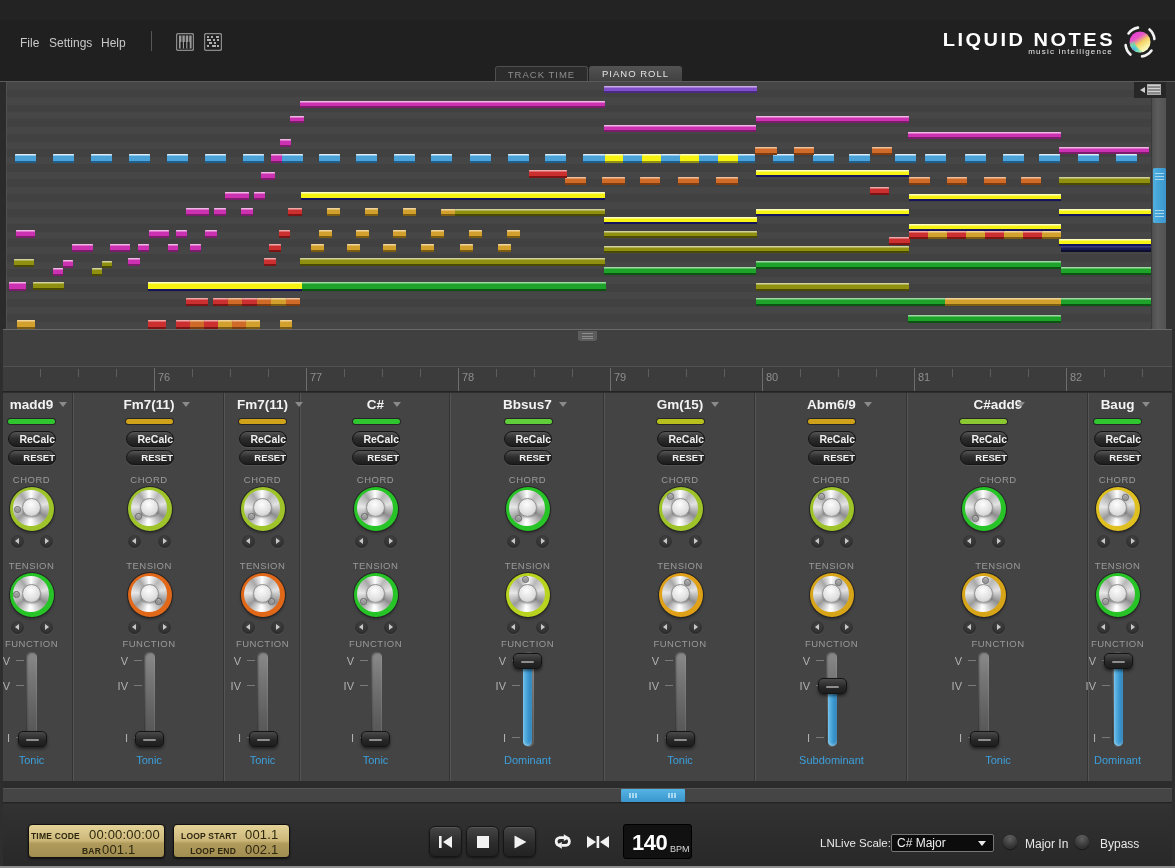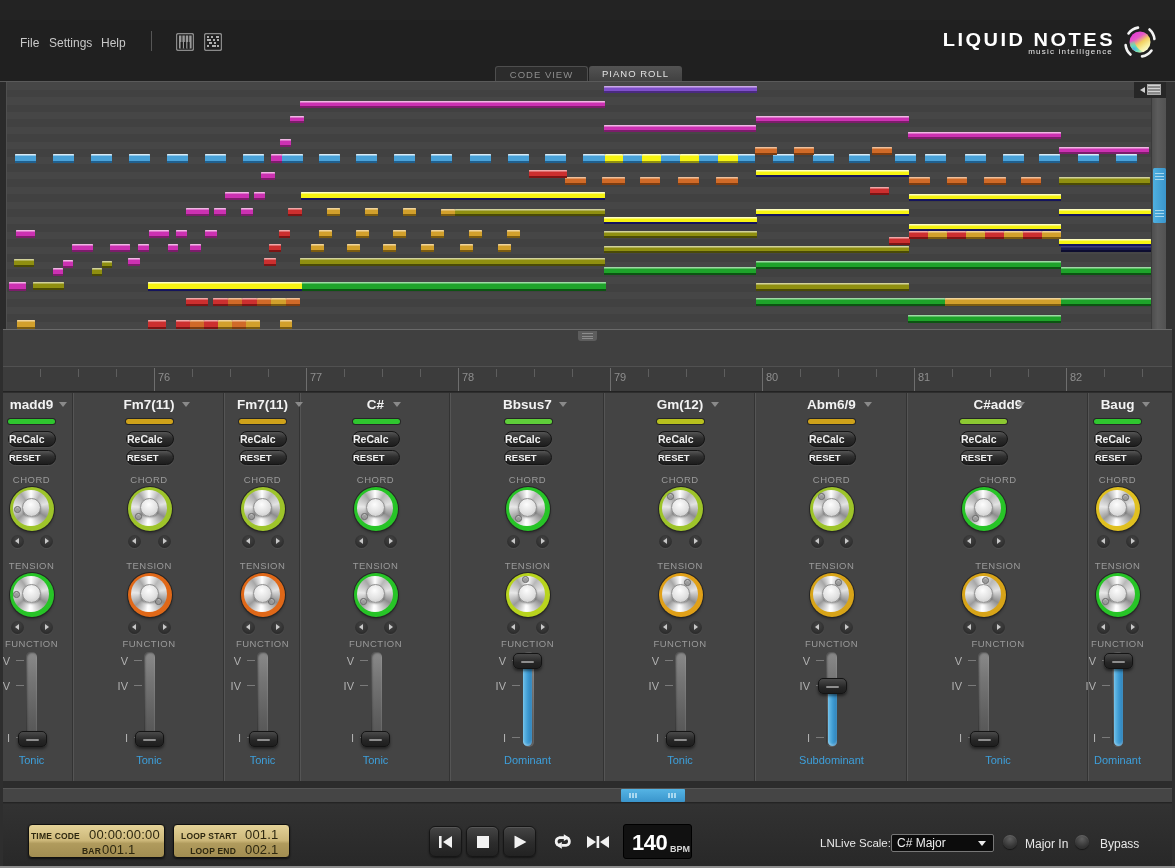--- a/index.html
+++ b/index.html
@@ -41,21 +41,21 @@
 .rollbtn:after{content:"";position:absolute;left:13px;top:2px;width:12px;height:9px;background:repeating-linear-gradient(#d2d2d2 0 1.5px,#8a8a8a 1.5px 3px);border:1px solid #aaa}
 .underroll{position:absolute;left:0;top:329px;width:1175px;height:38px;background:#404040;border-top:1px solid #6a6a6a}
 .htab{position:absolute;left:578px;top:1px;width:19px;height:10px;background:#5d5d5d;border-radius:0 0 3px 3px}
 .htab i{position:absolute;left:4px;width:11px;height:1px;background:#8c8c8c}
 .ruler{position:absolute;left:0;top:367px;width:1175px;height:25px;background:#3c3c3c;border-top:1px solid #515151;margin-top:-1px}
 .strips{position:absolute;left:0;top:392px;width:1175px;height:389px;background:#444444;overflow:hidden;border-top:1px solid #2e2e2e}
 .strip{position:absolute;top:0;height:389px;border-right:1px solid #555;box-shadow:inset -1px 0 0 #333}
 .sname{position:absolute;left:0;right:0;top:4px;text-align:center;font-size:13.5px;font-weight:bold;color:#f2f2f2}
 .sname .tri{position:absolute;top:5px;width:0;height:0;border-left:4.5px solid transparent;border-right:4.5px solid transparent;border-top:5px solid #8a8a8a}
 .sbar{position:absolute;top:26px;width:47px;height:5px;border-radius:2.5px;box-shadow:0 0 0 1px #262626}
-.btn{position:absolute;width:48px;text-align:left;color:#f0f0f0;background:linear-gradient(#555 0,#2e2e2e 45%,#1d1d1d);border:1px solid #141414;border-radius:8px;box-shadow:0 1px 1px rgba(255,255,255,0.08)}
+.btn{position:absolute;width:48px;text-align:right;color:#f0f0f0;background:linear-gradient(#555 0,#2e2e2e 45%,#1d1d1d);border:1px solid #141414;border-radius:8px;box-shadow:0 1px 1px rgba(255,255,255,0.08)}
 .btn.rc{top:38px;height:16px;font-size:10.5px;font-weight:bold;line-height:15px}
 .btn.rs{top:57px;height:15px;font-size:9.5px;font-weight:bold;line-height:14px}
 .lab{position:absolute;left:0;right:0;text-align:center;font-size:9.5px;color:#9a9a9a;letter-spacing:0.5px}
 .knob{position:absolute;border-radius:50%;box-shadow:0 0 0 1px #262626, 0 2px 3px rgba(0,0,0,0.4)}
 .kface{position:relative;border-radius:50%;background:conic-gradient(from 0deg,#ffffff 0deg,#b8b8b8 35deg,#e2e2e2 75deg,#8e8e8e 120deg,#f8f8f8 175deg,#ffffff 185deg,#9a9a9a 230deg,#e8e8e8 275deg,#a8a8a8 325deg,#ffffff 360deg)}
 .khub{position:absolute;left:50%;top:50%;width:19px;height:19px;margin:-10px 0 0 -9.5px;border-radius:50%;background:radial-gradient(circle at 45% 32%,#fdfdfd,#e2e2e2 55%,#c2c2c2);border:1px solid #909090;box-shadow:0 1px 2px rgba(0,0,0,0.3)}
 .kdot{position:absolute;width:6.5px;height:6.5px;border-radius:50%;background:#9a9a9a;border:1px solid #6e6e6e;box-shadow:inset 0 1px 1px rgba(255,255,255,0.4)}
 .arr{position:absolute;width:13px;height:13px;border-radius:50%;background:radial-gradient(circle at 50% 35%,#454545,#232323);box-shadow:0 1px 1px rgba(255,255,255,0.06)}
 .arr:after{content:"";position:absolute;top:3px;width:0;height:0;border-top:3.5px solid transparent;border-bottom:3.5px solid transparent}
 .arr.al:after{left:3.5px;border-right:4.5px solid #c8c8c8}
@@ -72,21 +72,21 @@
 .hs2 .th{position:absolute;left:621px;top:8px;width:64px;height:13px;background:linear-gradient(#55b4e4,#3a95cc);border-radius:1px}
 .hs2 .g{position:absolute;top:4px;width:1.5px;height:5px;background:#a8d8f0}
 .bottom{position:absolute;left:0;top:804px;width:1175px;height:64px;background:linear-gradient(#323232,#282828)}
 .gold{position:absolute;top:20px;height:34px;border-radius:4px;background:linear-gradient(#e4d298 0,#cdb87a 48%,#b09b5d 58%,#a28d51 100%);border:1px solid #101010;box-shadow:0 1px 2px rgba(0,0,0,0.6);color:#2e2810}
 .gold .gl{position:absolute;font-size:8.5px;font-weight:bold;letter-spacing:0.2px;text-align:right}
 .gold .gv{position:absolute;font-size:13px;letter-spacing:0.2px}
 .tbtn{position:absolute;top:22px;width:33px;height:31px;border-radius:6px;background:linear-gradient(#454545,#2c2c2c 55%,#222);border:1px solid #161616;box-shadow:inset 0 1px 0 rgba(255,255,255,0.1), 0 1px 2px rgba(0,0,0,0.5)}
 .tbtn svg{position:absolute;left:50%;top:50%;transform:translate(-50%,-50%)}
 .bpm{position:absolute;left:623px;top:20px;width:69px;height:35px;background:#111;border-radius:3px;border:1px solid #000}
 .bpm .num{position:absolute;left:8px;top:5px;font-size:22px;font-weight:bold;color:#fff;letter-spacing:-0.5px}
-.bpm .u{position:absolute;left:46px;top:19px;font-size:9px;font-weight:bold;color:#d8d8d8}
+.bpm .u{position:absolute;left:46px;top:19px;font-size:9px;font-weight:normal;color:#d8d8d8}
 .scl{position:absolute;left:820px;top:33px;font-size:11.5px;color:#e8e8e8}
 .dd{position:absolute;left:891px;top:30px;width:103px;height:17.5px;background:#0c0c0c;border:1px solid #777;border-radius:2px;color:#f0f0f0;font-size:12px;line-height:16px;padding-left:5px}
 .dd .tri{position:absolute;right:7px;top:6px;width:0;height:0;border-left:4.5px solid transparent;border-right:4.5px solid transparent;border-top:5.5px solid #e8e8e8}
 .radio{position:absolute;top:31px;width:14px;height:14px;border-radius:50%;background:radial-gradient(circle at 50% 28%,#606060,#343434 65%,#2a2a2a);box-shadow:inset 0 1px 1px rgba(255,255,255,0.12), 0 1px 1px rgba(0,0,0,0.5)}
 .rlab{position:absolute;top:33px;font-size:12px;color:#e8e8e8}
 </style></head>
 <body>
 <div id="app">
 <div class="header">
  <span class="mi" style="left:20px">File</span>
@@ -145,21 +145,21 @@
 <path d="M12.5 22 a10.5 10.5 0 0 0 14 9.8 a13 13 0 0 1 -9 -12 a9 9 0 0 1 -5 2.2 z" fill="url(#ballB)"></path>
 <g stroke="#f2f2f2" stroke-width="2.6" fill="none" stroke-linecap="round">
 <path d="M 11.5 13.5 A 14.5 14.5 0 0 1 21 7.6"></path>
 <path d="M 32.5 9.5 A 14.5 14.5 0 0 1 37.4 19"></path>
 <path d="M 34.5 30.5 A 14.5 14.5 0 0 1 25 36.4"></path>
 <path d="M 13.5 34.5 A 14.5 14.5 0 0 1 8.6 25"></path>
 </g>
       </svg>
 </div>
 <div class="tabs">
- <div class="tab tv">CODE VIEW</div>
+ <div class="tab tv">TRACK TIME</div>
  <div class="tab pr">PIANO ROLL</div>
 </div>
 <div class="roll" style="top:81px">
 <i class="n pu" style="left:604px;top:4px;width:153px;height:7px"></i>
 <i class="n ma" style="left:300px;top:19px;width:305px;height:7px"></i>
 <i class="n ma" style="left:756px;top:34px;width:153px;height:7px"></i>
 <i class="n ma" style="left:604px;top:43px;width:152px;height:7px"></i>
 <i class="n ma" style="left:908px;top:50px;width:153px;height:7px"></i>
 <i class="n ma" style="left:1059px;top:65px;width:90px;height:7px"></i>
 <i class="n ma" style="left:290px;top:34px;width:14px;height:7px"></i>
@@ -532,21 +532,21 @@
         <i class="tick" style="left:61px;top:267px"></i>
         <div class="vl" style="left:35px;top:287px">IV</div>
         <i class="tick" style="left:61px;top:292px"></i>
         <div class="vl" style="left:35px;top:339px">I</div>
         <i class="tick" style="left:61px;top:344px"></i>
         <div class="bluefill" style="left:72px;top:268px;height:85px"></div>
         <div class="hndl" style="left:62px;top:260px"></div>
         <div class="flab">Dominant</div>
       </div>
 <div class="strip" style="left:605px;width:151px">
-        <div class="sname"><span>Gm(12)</span><b class="tri" style="left:106px"></b></div>
+        <div class="sname"><span>Gm(15)</span><b class="tri" style="left:106px"></b></div>
         <div class="sbar" style="left:52px;background:#b8c01e"></div>
         <div class="btn rc" style="left:52px">ReCalc</div>
         <div class="btn rs" style="left:52px">RESET</div>
         <div class="lab" style="top:81px">CHORD</div>
         <div class="knob" style="left:54px;top:94px;width:44px;height:44px;background:#9ec42a">
           <div class="kface" style="width:36px;height:36px;margin:3px">
             <div class="kdot" style="left:5px;top:3px"></div>
             <div class="khub"></div>
           </div>
         </div>

